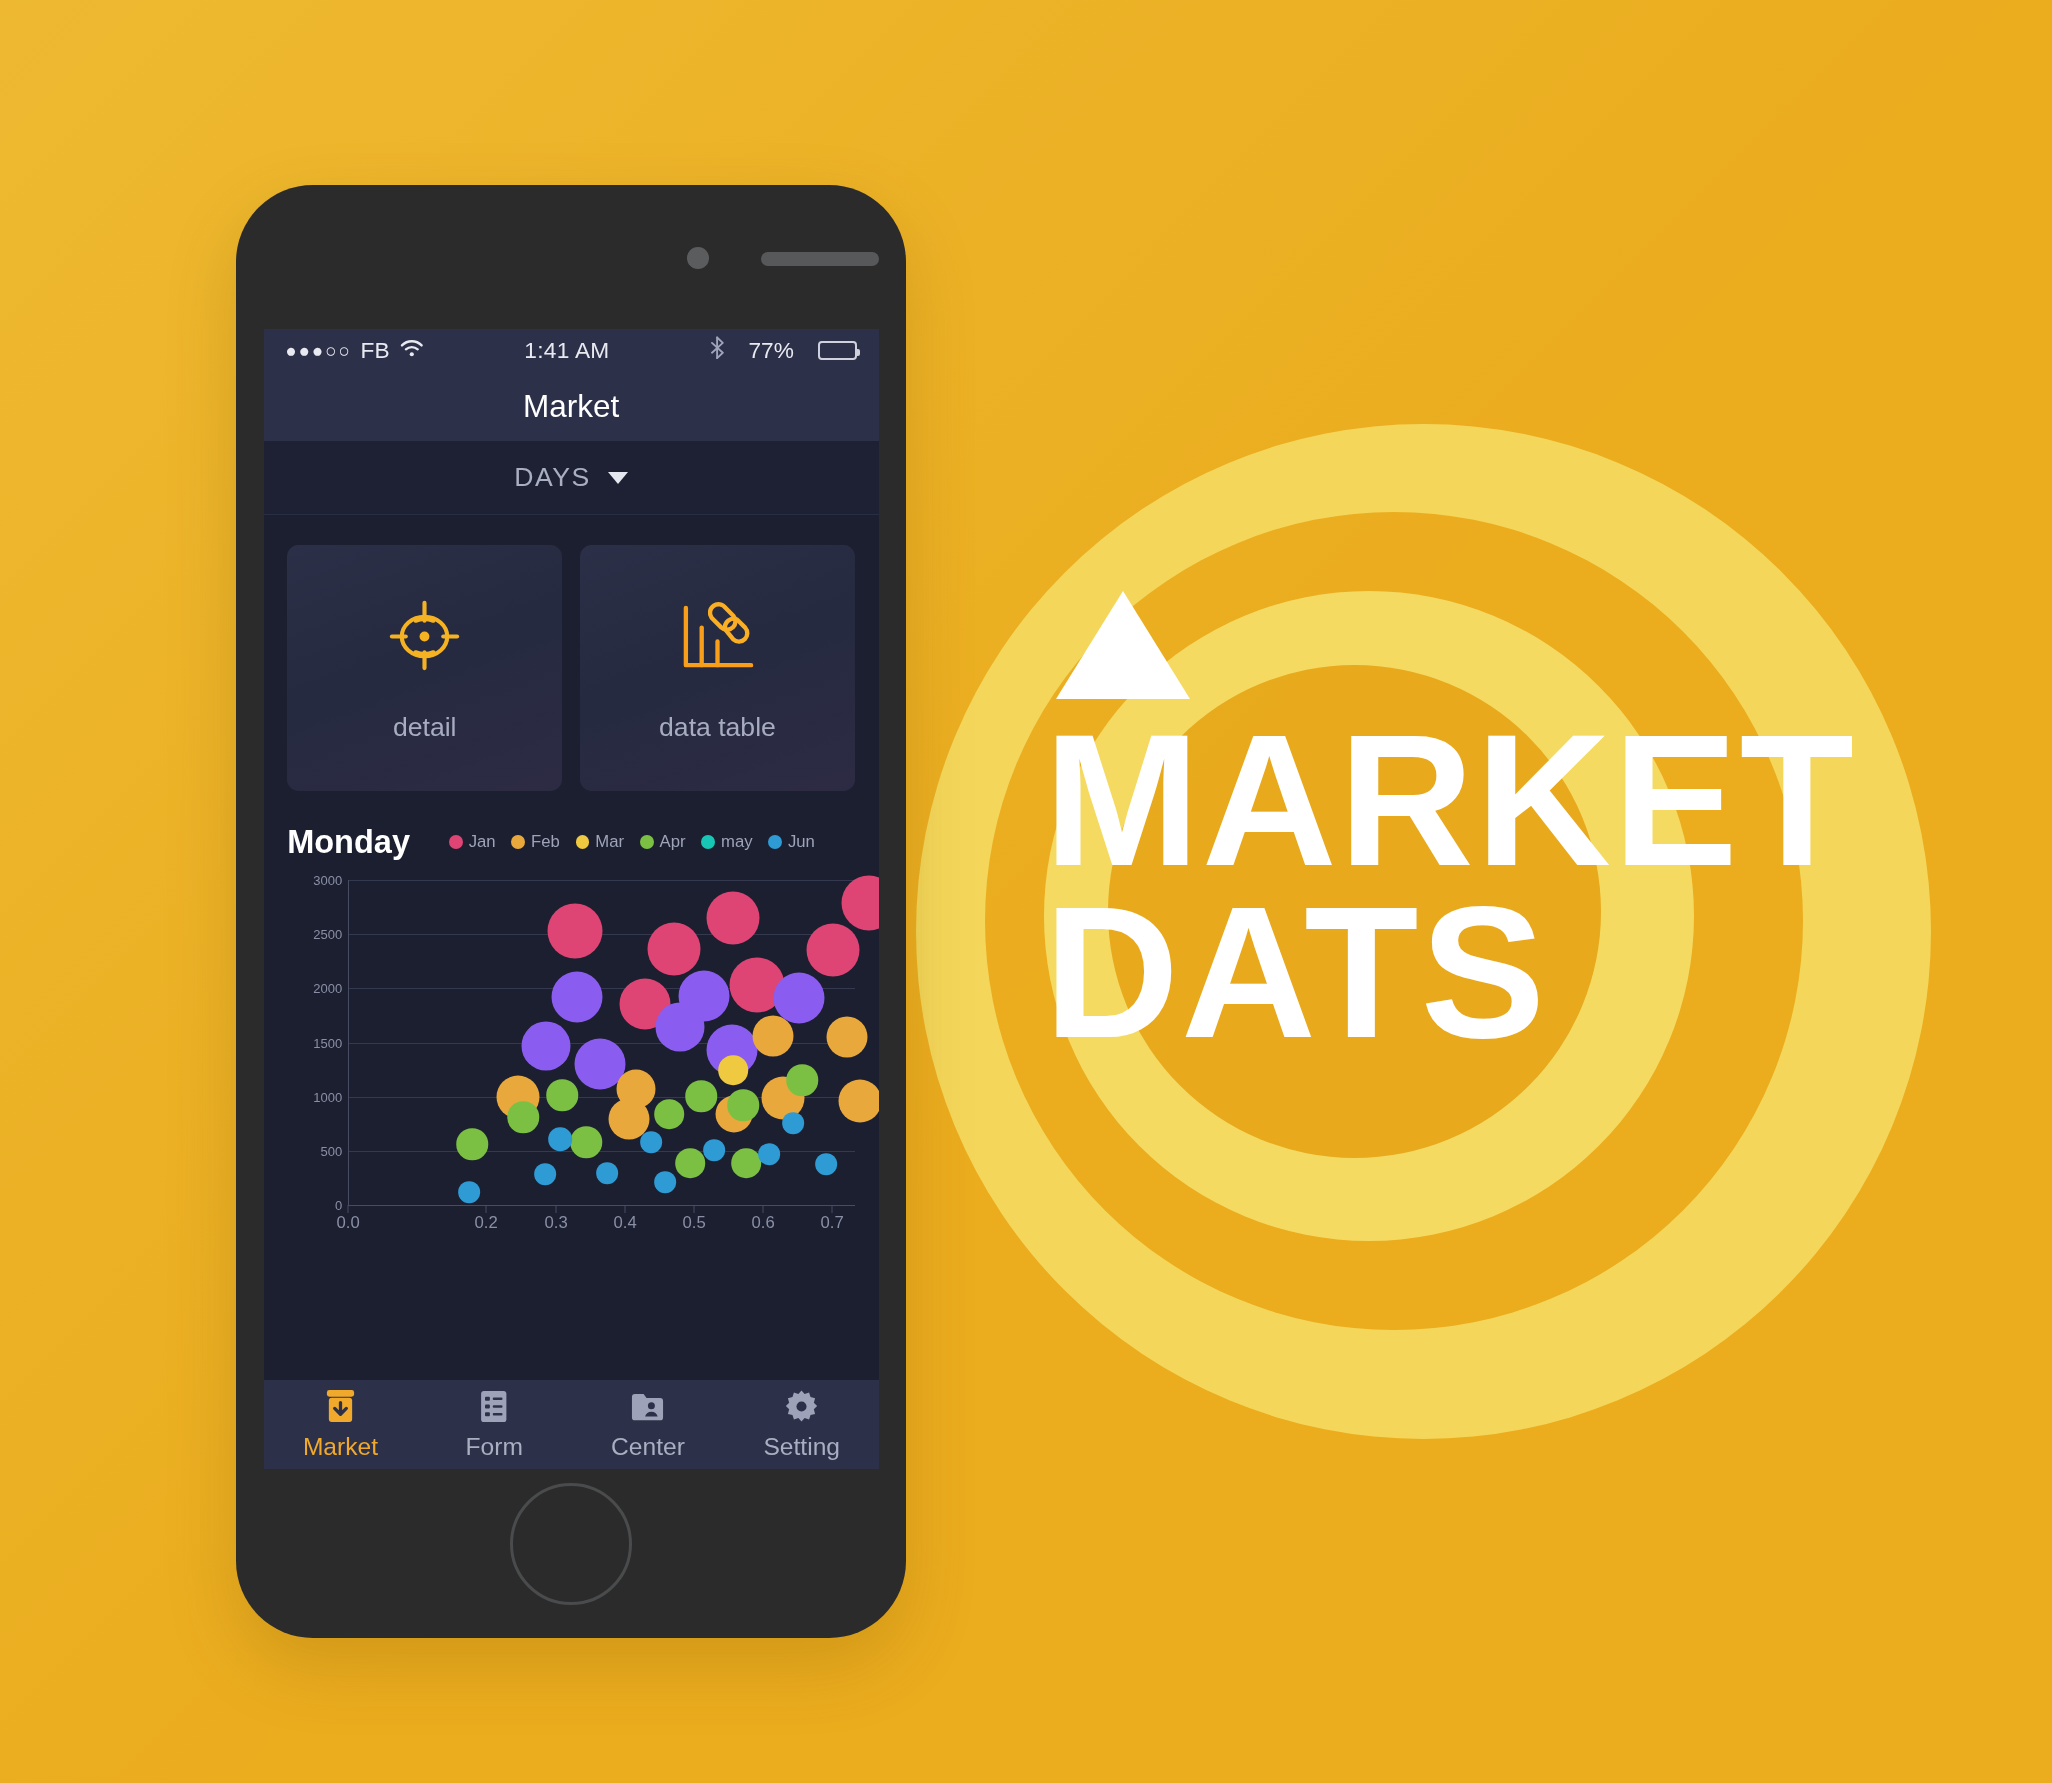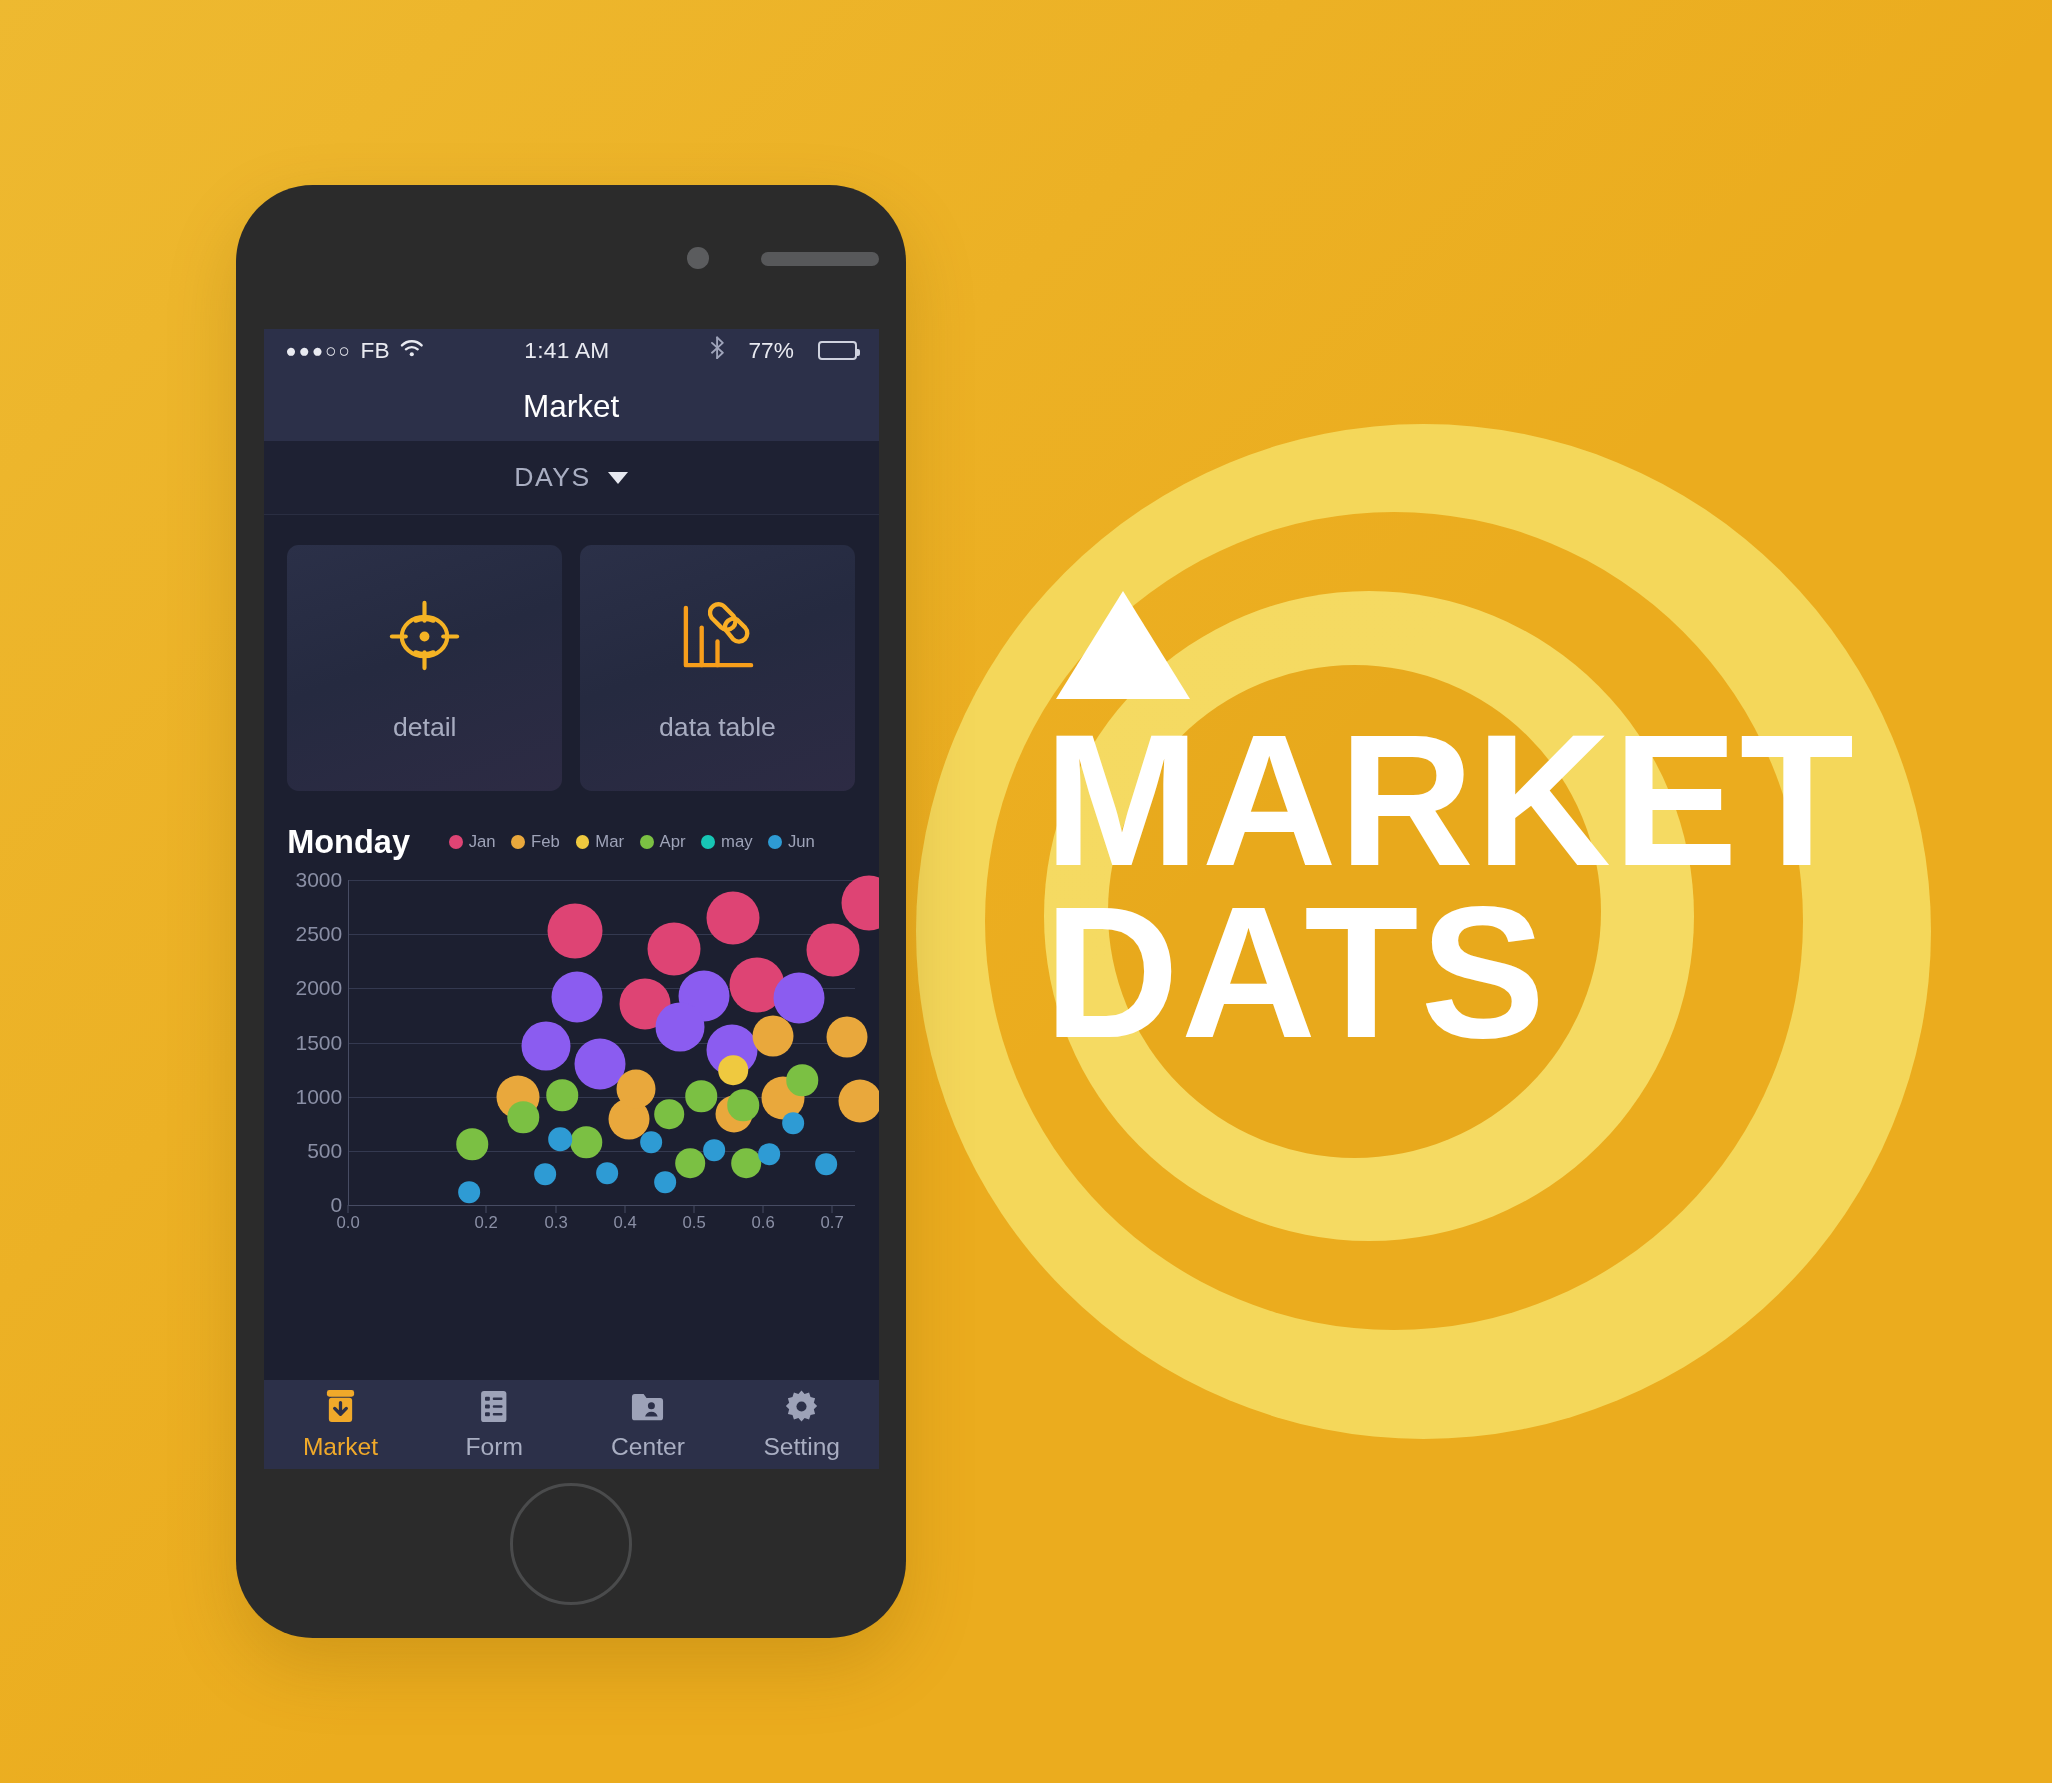--- a/index.html
+++ b/index.html
@@ -99,21 +99,21 @@
   #chart-block{padding:33px 23.6px 0 23.6px;}
   #chart-head{display:flex;align-items:center;}
   #chart-title{color:#fff;font-size:32.5px;font-weight:bold;}
   #legend{display:flex;align-items:center;gap:15.8px;margin-left:39px;flex-wrap:nowrap;}
   .legend-item{display:flex;align-items:center;gap:5.9px;}
   .legend-dot{width:13.8px;height:13.8px;border-radius:50%;}
   .legend-text{color:#9EA3B8;font-size:16.7px;}
 
   #plot-wrap{position:relative;margin-top:19.7px;height:363px;}
   #y-labels{position:absolute;left:0;top:0;width:55px;height:325px;}
-  .y-lab{position:absolute;right:0;transform:translateY(-50%);color:#8A8FA5;font-size:21px;}
+  .y-lab{position:absolute;right:0;transform:translateY(-50%);color:#8A8FA5;font-size:13px;}
   #plot{
     position:absolute;left:61px;right:0;top:0;height:325px;
     border-left:1px solid #474C63;border-bottom:1px solid #474C63;
   }
   .gridline{position:absolute;left:0;right:0;height:1px;background:#343950;}
   .bubble{position:absolute;border-radius:50%;transform:translate(-50%,-50%);}
   #x-labels{position:absolute;left:61px;right:0;top:333px;height:27.6px;}
   .x-lab{position:absolute;transform:translateX(-50%);color:#8A8FA5;font-size:16.7px;}
   .x-tick{position:absolute;top:-7.9px;width:1px;height:7.9px;background:#474C63;transform:translateX(-50%);}
 

